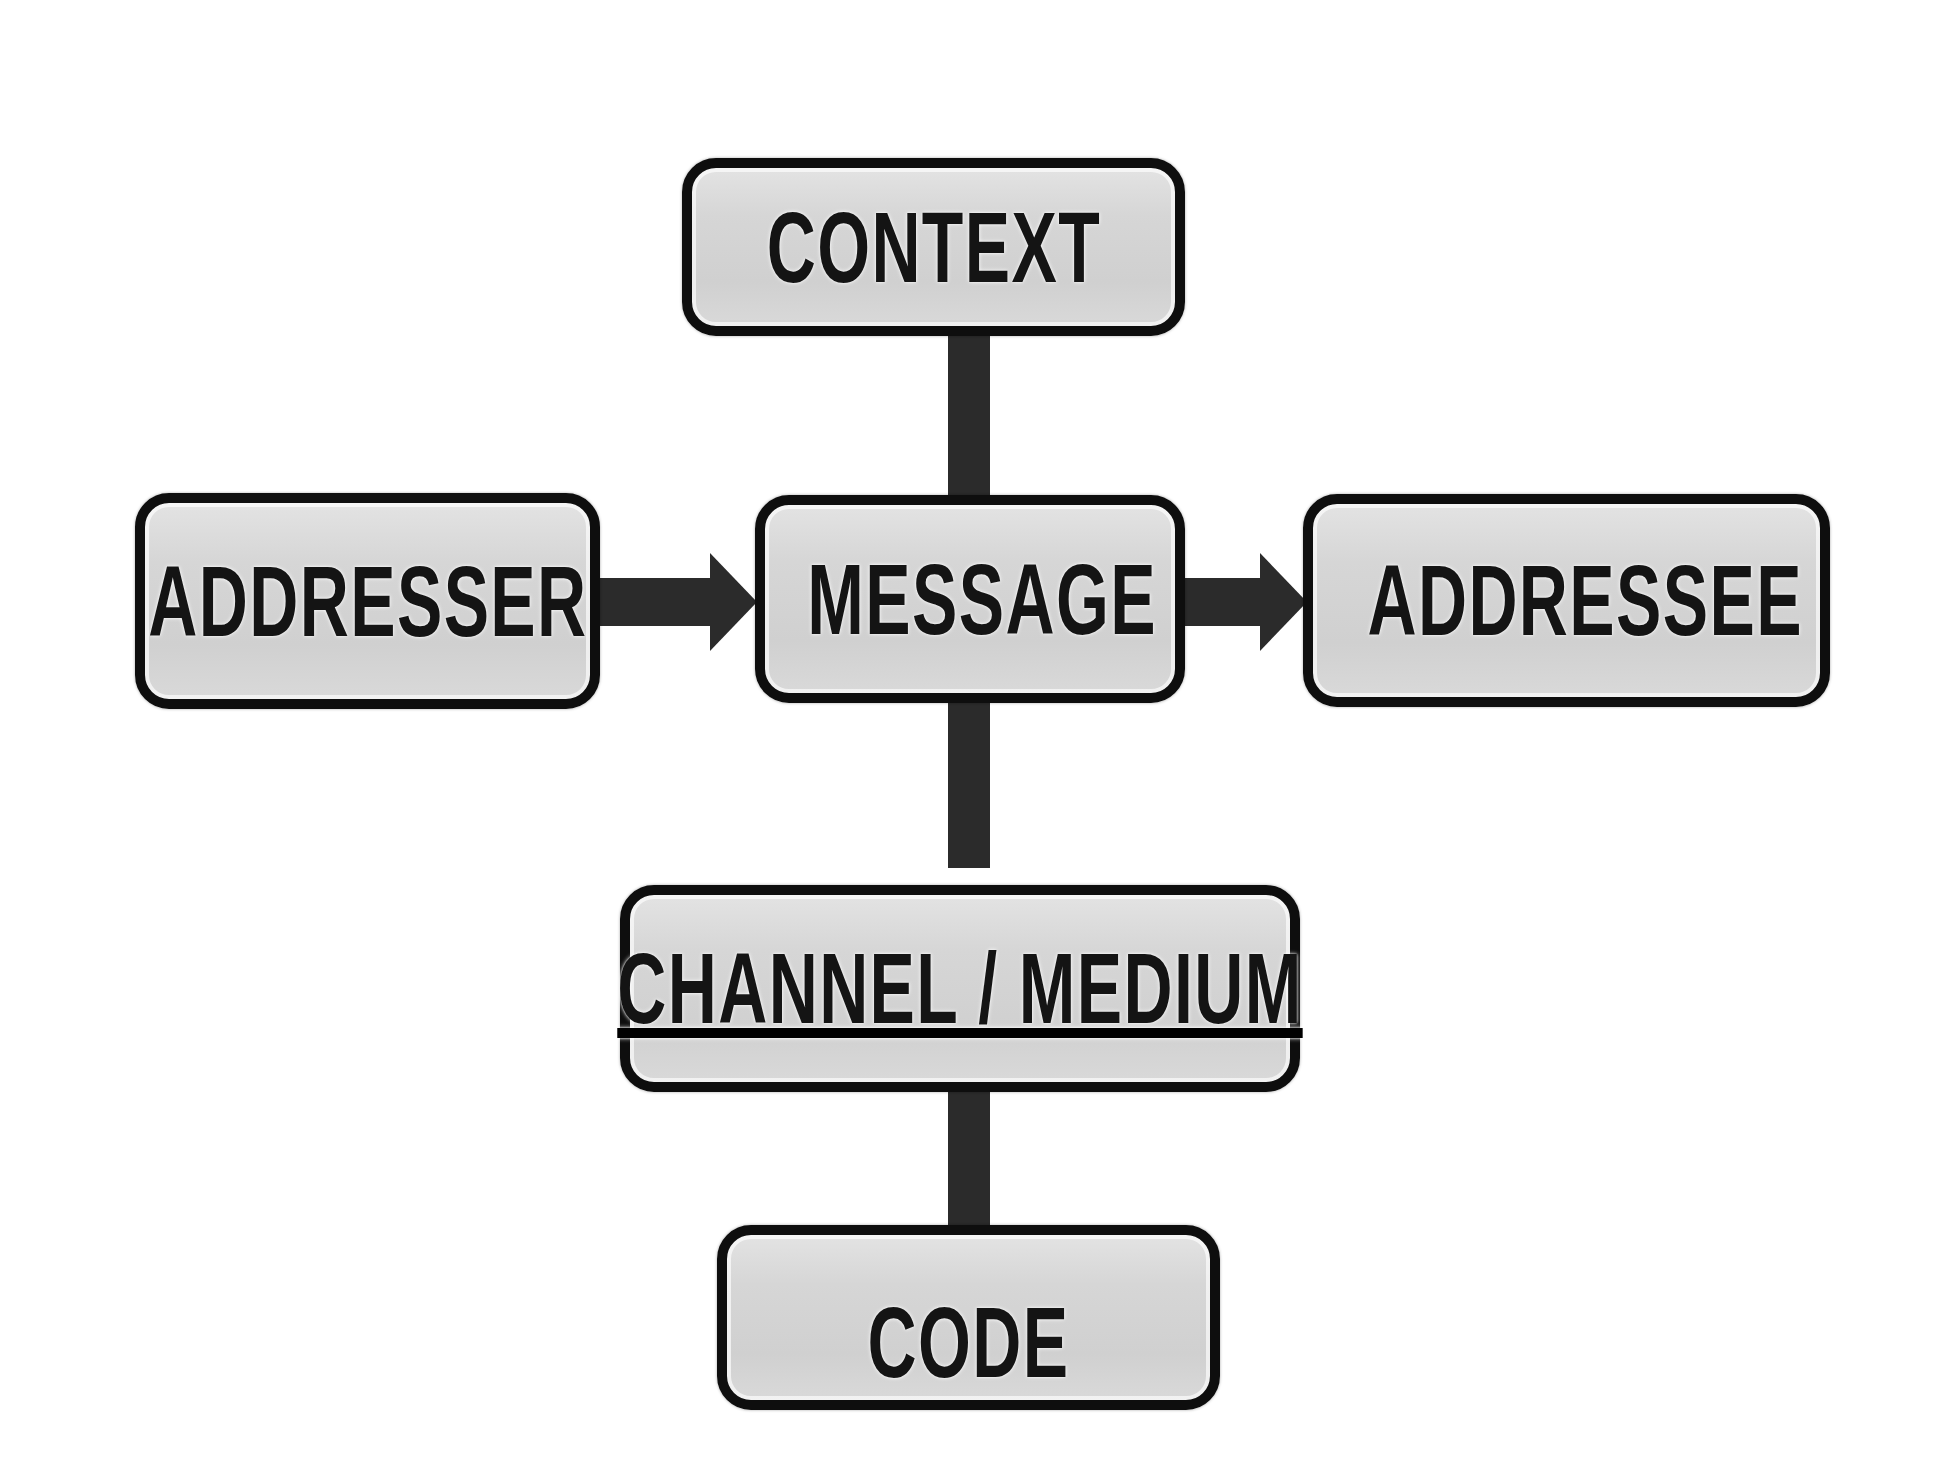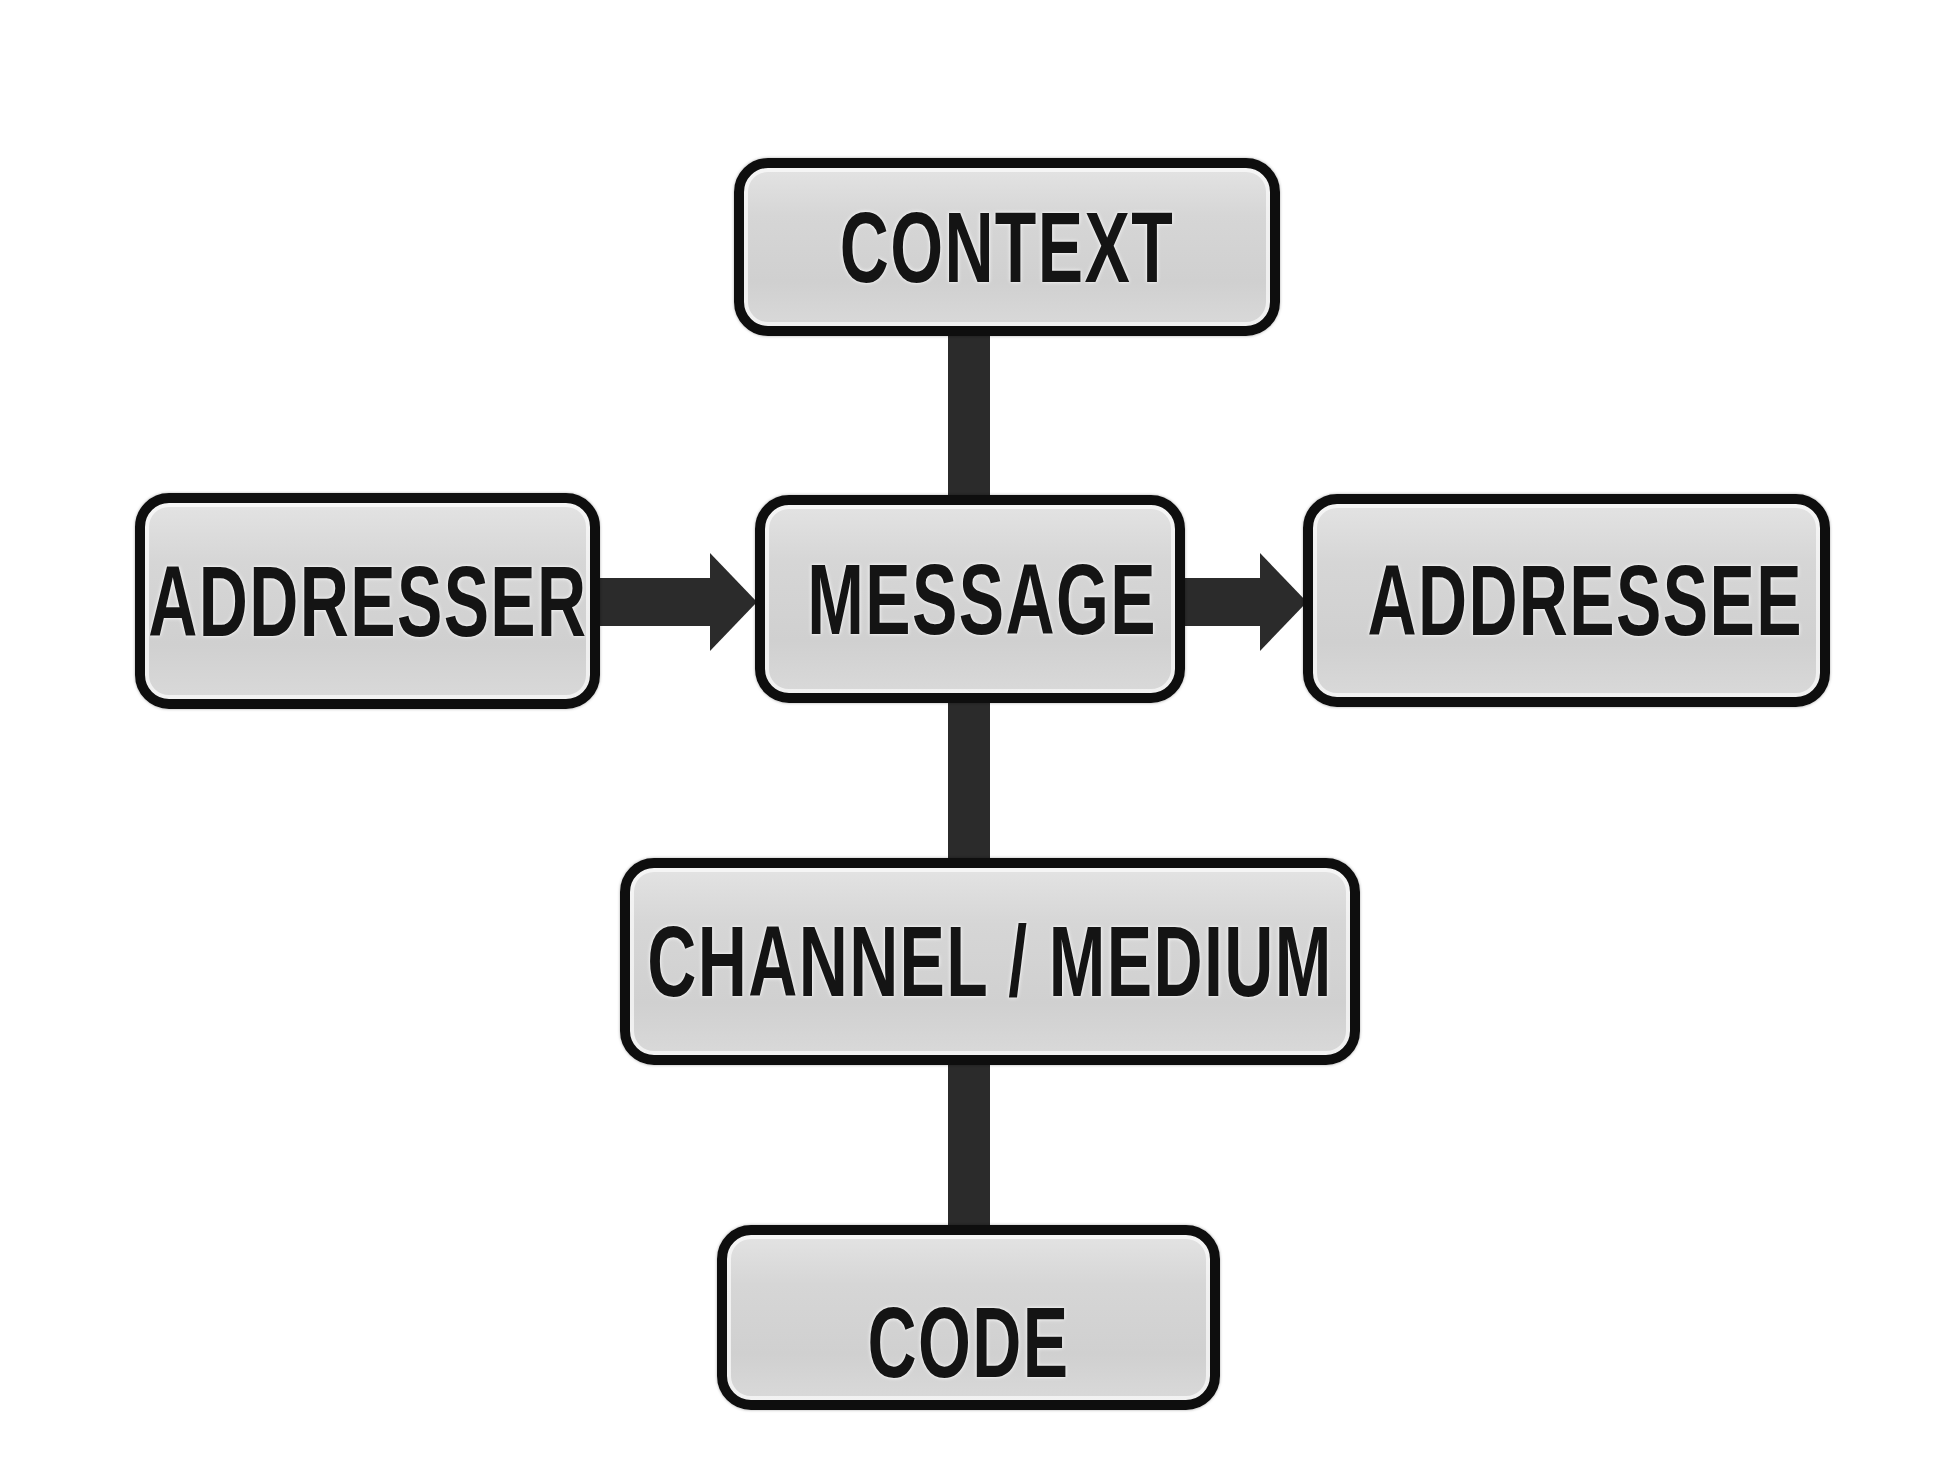--- a/index.html
+++ b/index.html
@@ -47,25 +47,25 @@
     display: inline-block;
     transform: scaleX(0.68);
     white-space: nowrap;
     font-weight: 700;
     font-size: 100px;
     letter-spacing: 2px;
     color: #141414;
     text-shadow: 0 0 5px rgba(255,255,255,0.9), 0 0 2px rgba(255,255,255,0.8);
   }
   
-  #node-context   { left: 734px;  top: 158px;  width: 546px; height: 178px; }
+  #node-context   { left: 682px;  top: 158px;  width: 503px; height: 178px; }
   #node-addresser { left: 135px;  top: 493px;  width: 465px; height: 216px; }
   #node-message   { left: 755px;  top: 495px;  width: 430px; height: 208px; padding-left: 24px; }
   #node-addressee { left: 1303px; top: 494px;  width: 527px; height: 213px; padding-left: 38px; }
-  #node-channel   { left: 620px;  top: 858px;  width: 740px; height: 207px; }
+  #node-channel   { left: 620px;  top: 885px;  width: 680px; height: 207px; text-decoration: underline; }
   #node-code      { left: 717px;  top: 1225px; width: 503px; height: 185px; align-items: flex-end; }
 
   #conn-context-message  { left: 948px; top: 330px;  width: 42px; height: 175px; }
   #conn-message-channel  { left: 948px; top: 698px;  width: 42px; height: 170px; }
   #conn-channel-code     { left: 948px; top: 1060px; width: 42px; height: 172px; }
 
   #shaft-addresser-message { left: 596px;  top: 578px; width: 118px; height: 48px; }
   #head-addresser-message  { left: 710px;  top: 553px; }
   #shaft-message-addressee { left: 1182px; top: 578px; width: 82px;  height: 48px; }
   #head-message-addressee  { left: 1260px; top: 553px; }

